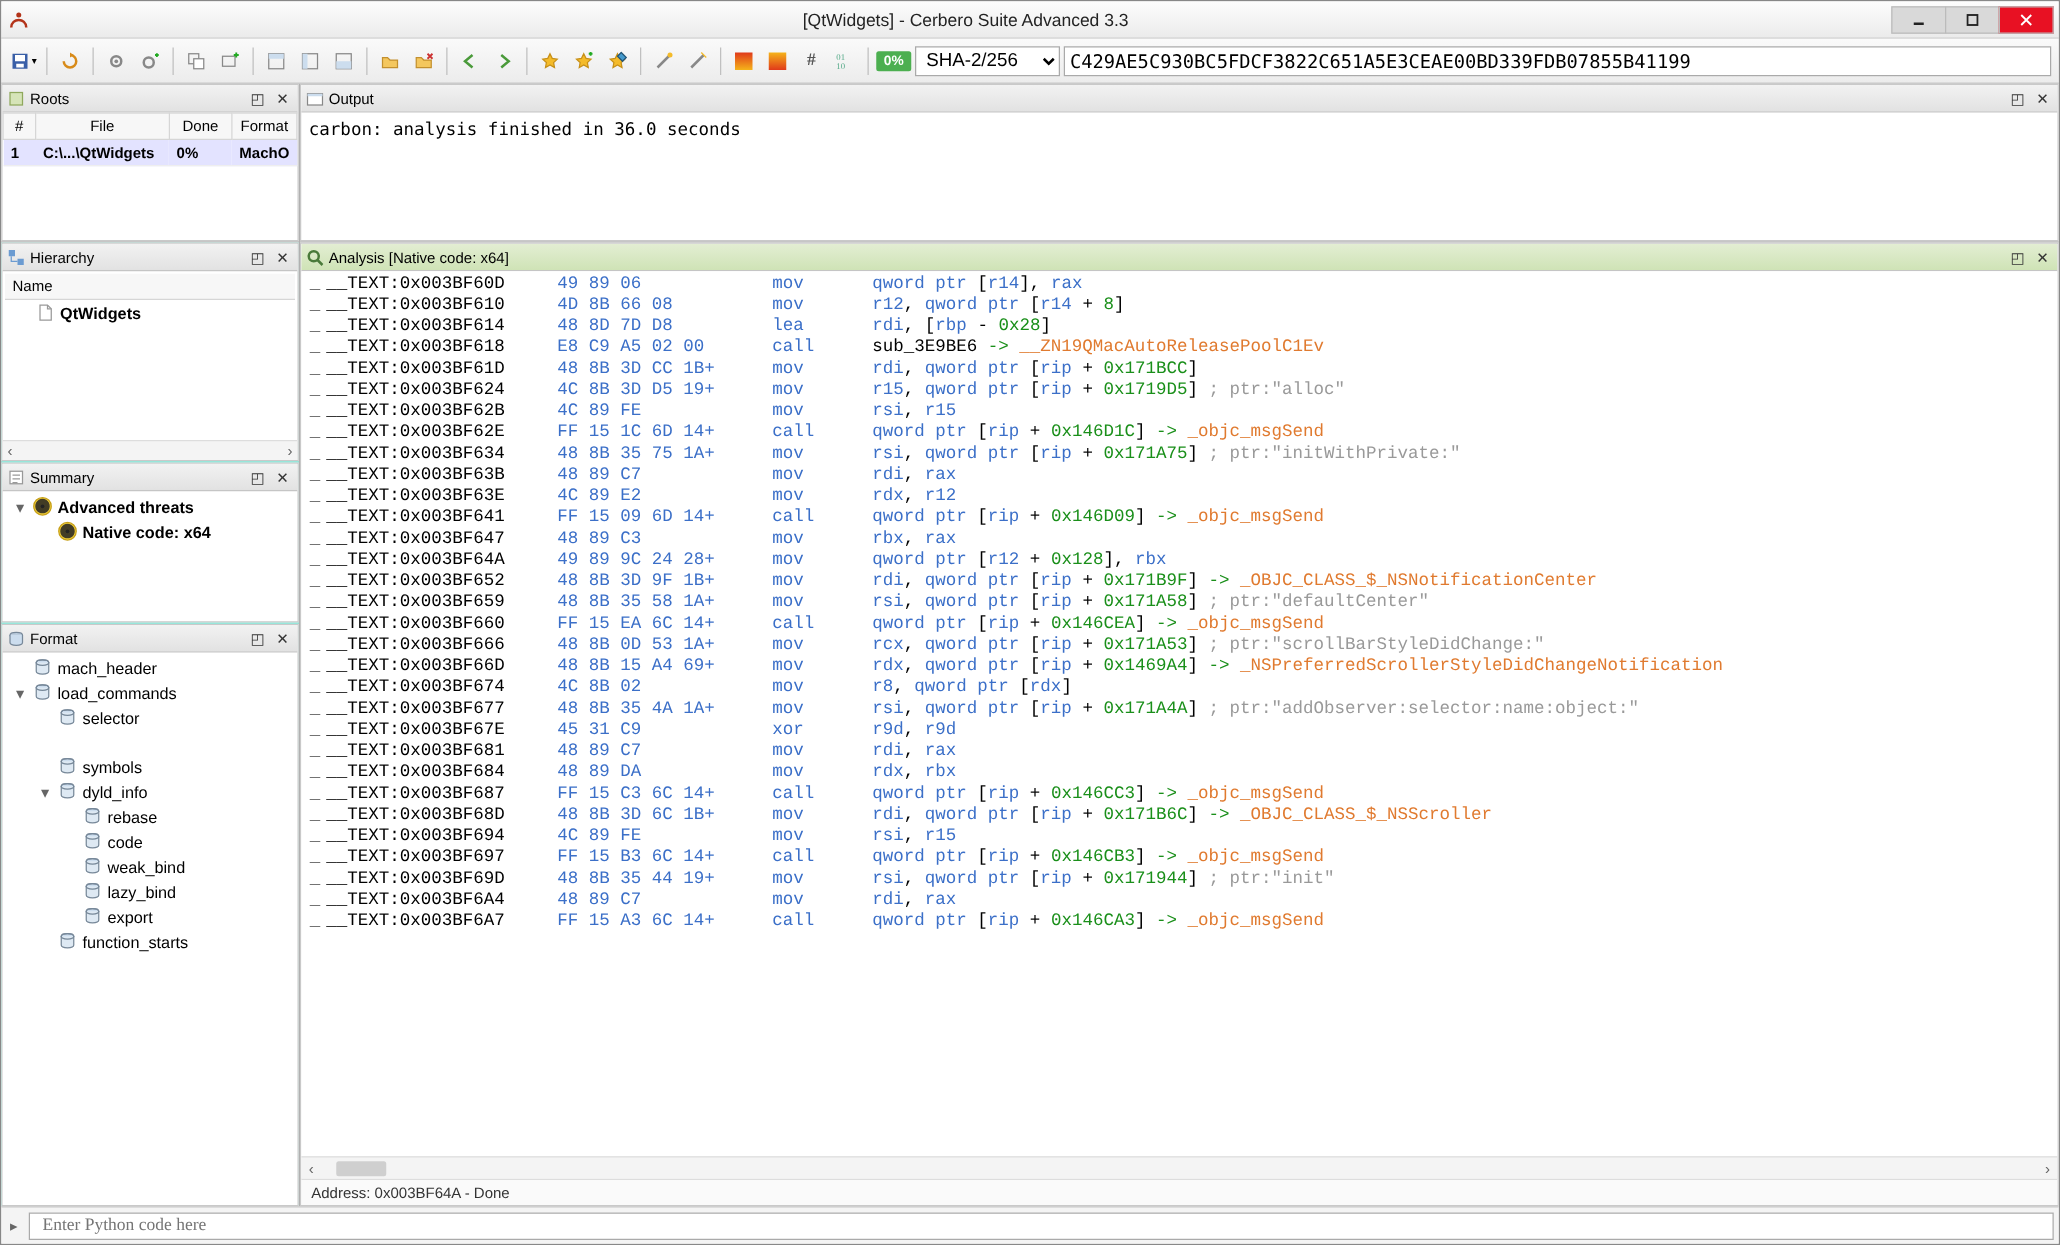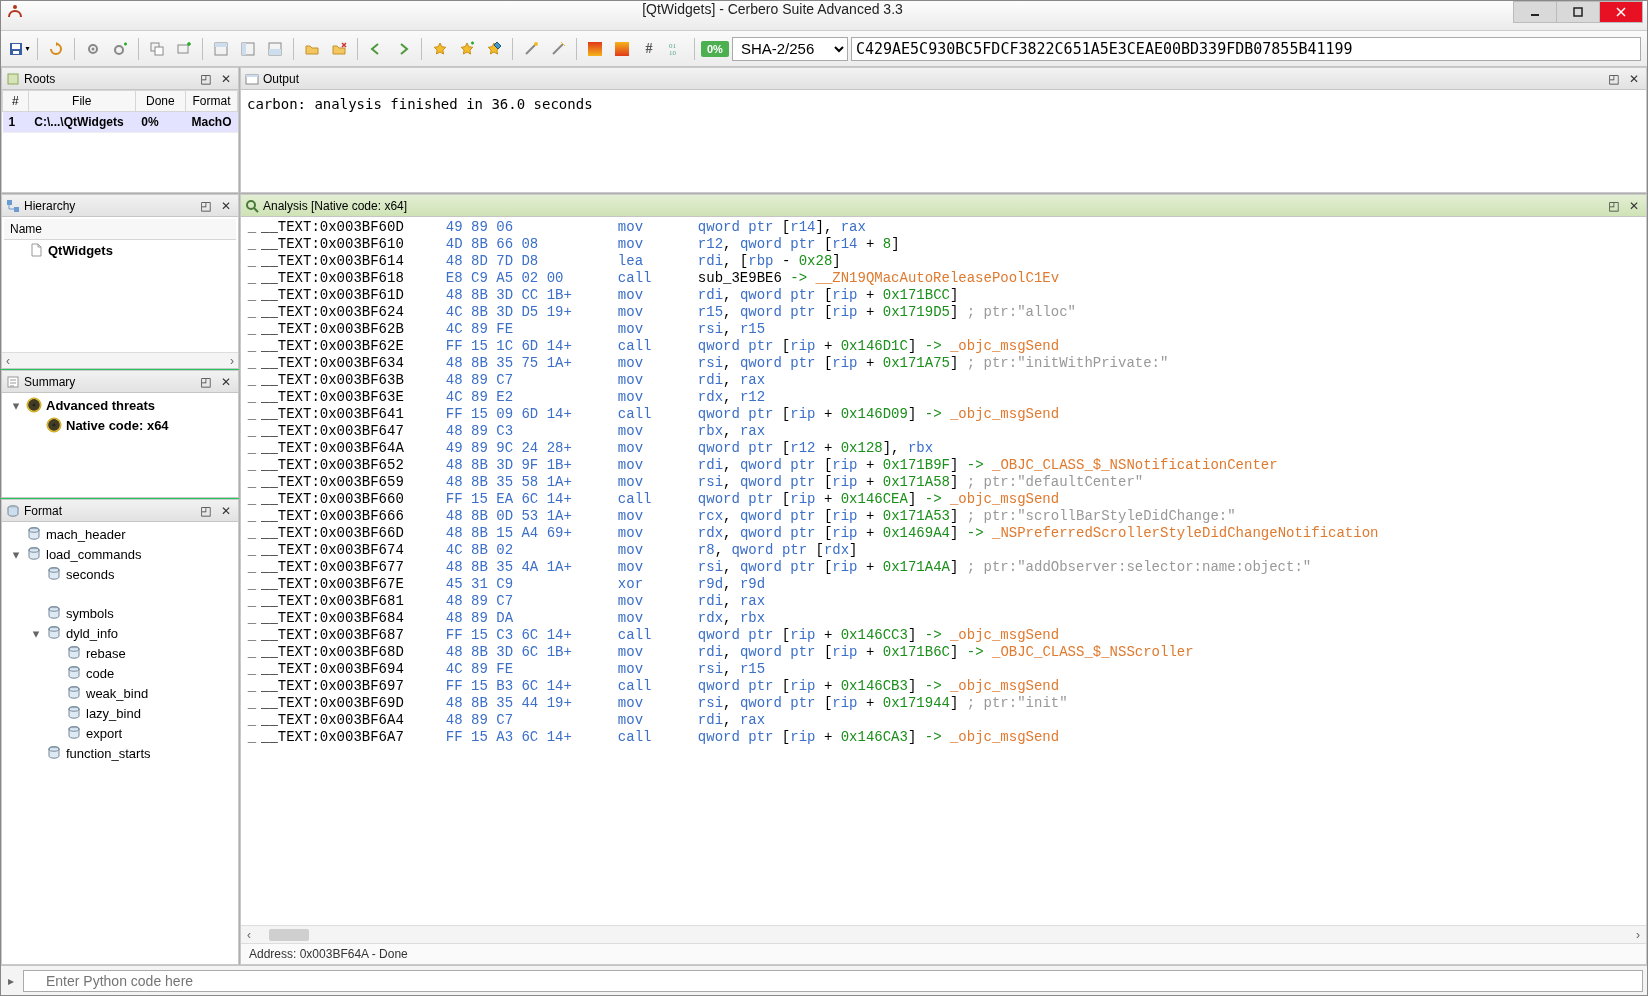--- a/index.html
+++ b/index.html
@@ -1,17 +1,17 @@
 <!DOCTYPE html>
 <html><head>
 <meta charset="utf-8">
 <style>
 * { box-sizing: border-box; margin: 0; padding: 0; }
 body { font-family: "Segoe UI", Tahoma, sans-serif; font-size: 12px; background: #f0f0f0; width: 1648px; height: 996px; overflow: hidden; display: flex; flex-direction: column; border: 1px solid #888; }
-.titlebar { height: 30px; background: linear-gradient(#fdfdfd,#ebebeb); display: flex; padding: 0 4px; border-bottom: 1px solid #ccc; gap: 48px; }
+.titlebar { height: 30px; background: linear-gradient(#fdfdfd,#ebebeb); display: flex; align-items: center; padding: 0 4px; border-bottom: 1px solid #ccc; gap: 48px; }
 .titlebar .app-icon { width: 20px; height: 20px; margin-right: 6px; display:flex; align-items:center; justify-content:center;}
 .titlebar .title { flex: 1; text-align: center; font-size: 14px; color:#222;}
 .titlebar .winbtns { display: flex; gap:0; }
 .winbtn { width: 44px; height: 22px; display:flex; align-items:center; justify-content:center; background:#d9d9d9; border:1px solid #bbb; margin-left:-1px;}
 .winbtn.close { background:#e81123; color:#fff; }
 
 .toolbar { height: 36px; background: linear-gradient(#fafafa,#ececec); border-bottom: 1px solid #c5c5c5; display:flex; align-items:center; padding:0 6px; gap:3px; font-size:12px;}
 .tbtn { width:24px; height:24px; border:1px solid transparent; display:flex; align-items:center; justify-content:center; border-radius:2px; font-size:14px;}
 .tsep { width:1px; height:22px; background:#c0c0c0; margin:0 3px;}
 .pct-badge { padding:2px 6px; background:#4caf50; color:#fff; font-weight:bold; border-radius:2px; font-size:11px;}
@@ -27,21 +27,21 @@
 .phead .picon{width:14px;height:14px;display:inline-block;}
 
 .roots-table { border-collapse:collapse; width:100%; font-size:12px;}
 .roots-table th{ background:#f7f7f7; border:1px solid #d6d6d6; padding:3px 6px; text-align:left; font-weight:normal;}
 .roots-table td{ padding:3px 6px; border-bottom:1px solid #eee;}
 .roots-table tr.sel td{ background:#e3e3ff;}
 .roots-table td.bold,.roots-table th.bold{font-weight:bold;}
 
 .output-body { flex:1; font-family:Consolas,monospace; font-size:14px; padding:6px; overflow:auto; white-space:pre;}
 
-.left-stack { display:flex; flex-direction:column; gap:1px; background:#22c55e;}
+.left-stack { display:flex; flex-direction:column; gap:1px; background:#5eead4;}
 .left-stack .panel{flex:0 0 auto;}
 
 .tree { font-size:13px; padding:2px; overflow:auto; flex:1;}
 .tree .row{ display:flex; align-items:center; height:20px; gap:4px; padding-left:4px; white-space:nowrap;}
 .tree .row .tw{ width:12px; text-align:center; color:#666;}
 .tree .row .ic{ width:16px; height:16px; display:inline-flex; align-items:center; justify-content:center;}
 .tree .row .lbl{}
 .tree .row.indent1{ padding-left:24px;}
 .tree .row.bold .lbl{font-weight:bold;}
 .tree .header{background:#f7f7f7;border-bottom:1px solid #d6d6d6;padding:3px 6px;font-size:12px;}
@@ -63,21 +63,21 @@
 .txt{color:#000;}
 
 .hscroll-stub{height:18px;border-top:1px solid #ddd;background:#f4f4f4;display:flex;align-items:center;}
 .hscroll-stub .thumb{width:40px;height:12px;background:#cfcfcf;margin-left:12px;border-radius:2px;}
 .hscroll-stub .arrow-l,.hscroll-stub .arrow-r{width:16px;text-align:center;color:#666;}
 .hscroll-stub .spacer{flex:1;}
 .statusline{padding:3px 8px;font-size:12px;color:#333;border-top:1px solid #ddd;background:#fafafa;}
 
 .bottom-input{height:30px;display:flex;align-items:center;padding:4px;gap:6px;background:#f4f4f4;border-top:1px solid #c5c5c5;}
 .bottom-input .tw{width:12px;color:#666;text-align:center;}
-.bottom-input input{flex:1;height:22px;font-family:Liberation Sans, sans-serif;font-size:14px;border:1px solid #aaa;padding:0 22px;background:#fff;}
+.bottom-input input{flex:1;height:22px;font-family:Liberation Serif, serif;font-size:14px;border:1px solid #aaa;padding:0 10px;background:#fff;}
 
 svg{display:block;}
 .tree-bottom-scroll{height:16px;border-top:1px solid #ddd;background:#f4f4f4;display:flex;align-items:center;}
 </style>
 </head>
 <body>
 
 <div class="titlebar">
   <span class="app-icon">
     <svg width="16" height="16">
@@ -396,21 +396,21 @@
           </div>
           <div class="row" style="padding-left: 26px;">
             <span class="tw"></span>
             <span class="ic">
               <svg width="16" height="16">
                 <ellipse cx="8" cy="4" rx="5" ry="2.2" fill="#cde" stroke="#789"></ellipse>
                 <path d="M3 4v7c0 1.2 2.2 2.2 5 2.2s5-1 5-2.2V4" fill="#dee9f3" stroke="#789"></path>
                 <ellipse cx="8" cy="4" rx="5" ry="2.2" fill="none" stroke="#789"></ellipse>
               </svg>
             </span>
-            <span class="lbl">seconds</span>
+            <span class="lbl">selector</span>
           </div>
           <div class="row" style="padding-left: 26px; margin-top: 19px;">
             <span class="tw"></span>
             <span class="ic">
               <svg width="16" height="16">
                 <ellipse cx="8" cy="4" rx="5" ry="2.2" fill="#cde" stroke="#789"></ellipse>
                 <path d="M3 4v7c0 1.2 2.2 2.2 5 2.2s5-1 5-2.2V4" fill="#dee9f3" stroke="#789"></path>
                 <ellipse cx="8" cy="4" rx="5" ry="2.2" fill="none" stroke="#789"></ellipse>
               </svg>
             </span>

